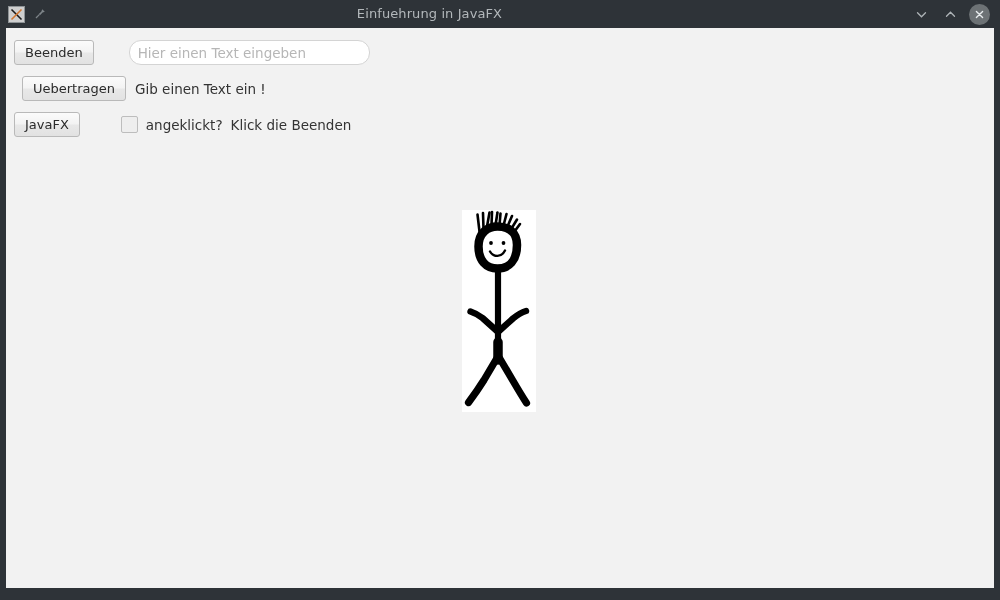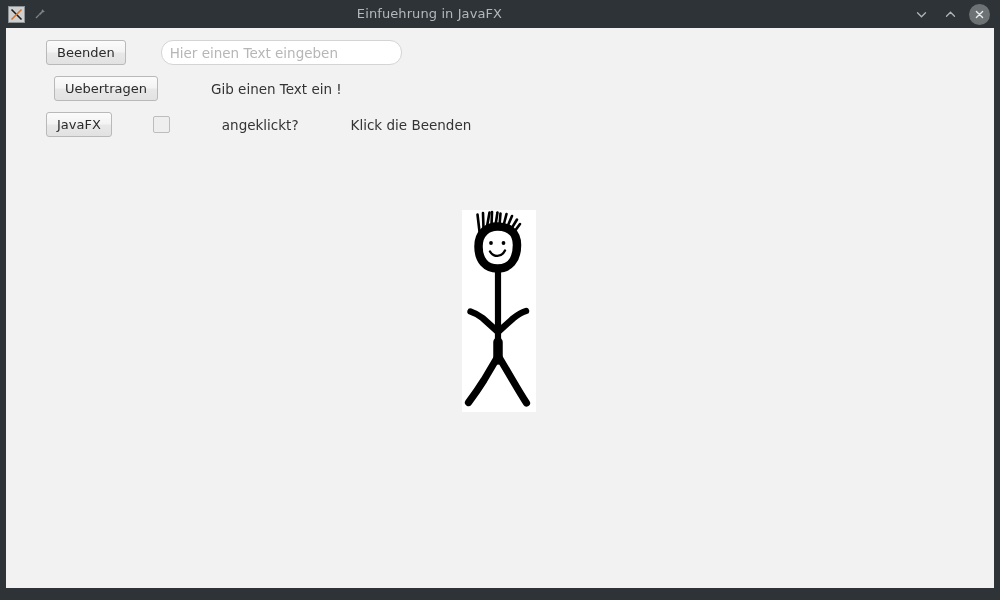--- a/index.html
+++ b/index.html
@@ -123,21 +123,20 @@
     color: #2b2b2b;
     background: linear-gradient(to bottom, #fbfbfb 0%, #f3f3f3 48%, #e8e8e8 52%, #e2e2e2 100%);
     border: 1px solid #b9b9b9;
     border-radius: 3px;
     padding: 0 10px;
     height: 25px;
     line-height: 23px;
     box-sizing: border-box;
     white-space: nowrap;
     cursor: default;
-    margin-left: 32px;
   }
 
   .textfield {
     font-family: "DejaVu Sans", "Liberation Sans", sans-serif;
     font-size: 13.5px;
     color: #2b2b2b;
     background: #ffffff;
     border: 1px solid #d4d4d4;
     border-radius: 12px;
     height: 25px;
@@ -148,21 +147,20 @@
   }
   .textfield::placeholder {
     color: #b6b6b6;
     opacity: 1;
   }
 
   .label {
     font-size: 13.5px;
     color: #333333;
     white-space: nowrap;
-    margin-left: 44px;
   }
 
   .checkbox {
     width: 17px;
     height: 17px;
     background: #eeeeee;
     border: 1px solid #bdbdbd;
     border-radius: 2px;
     box-sizing: border-box;
     cursor: default;

